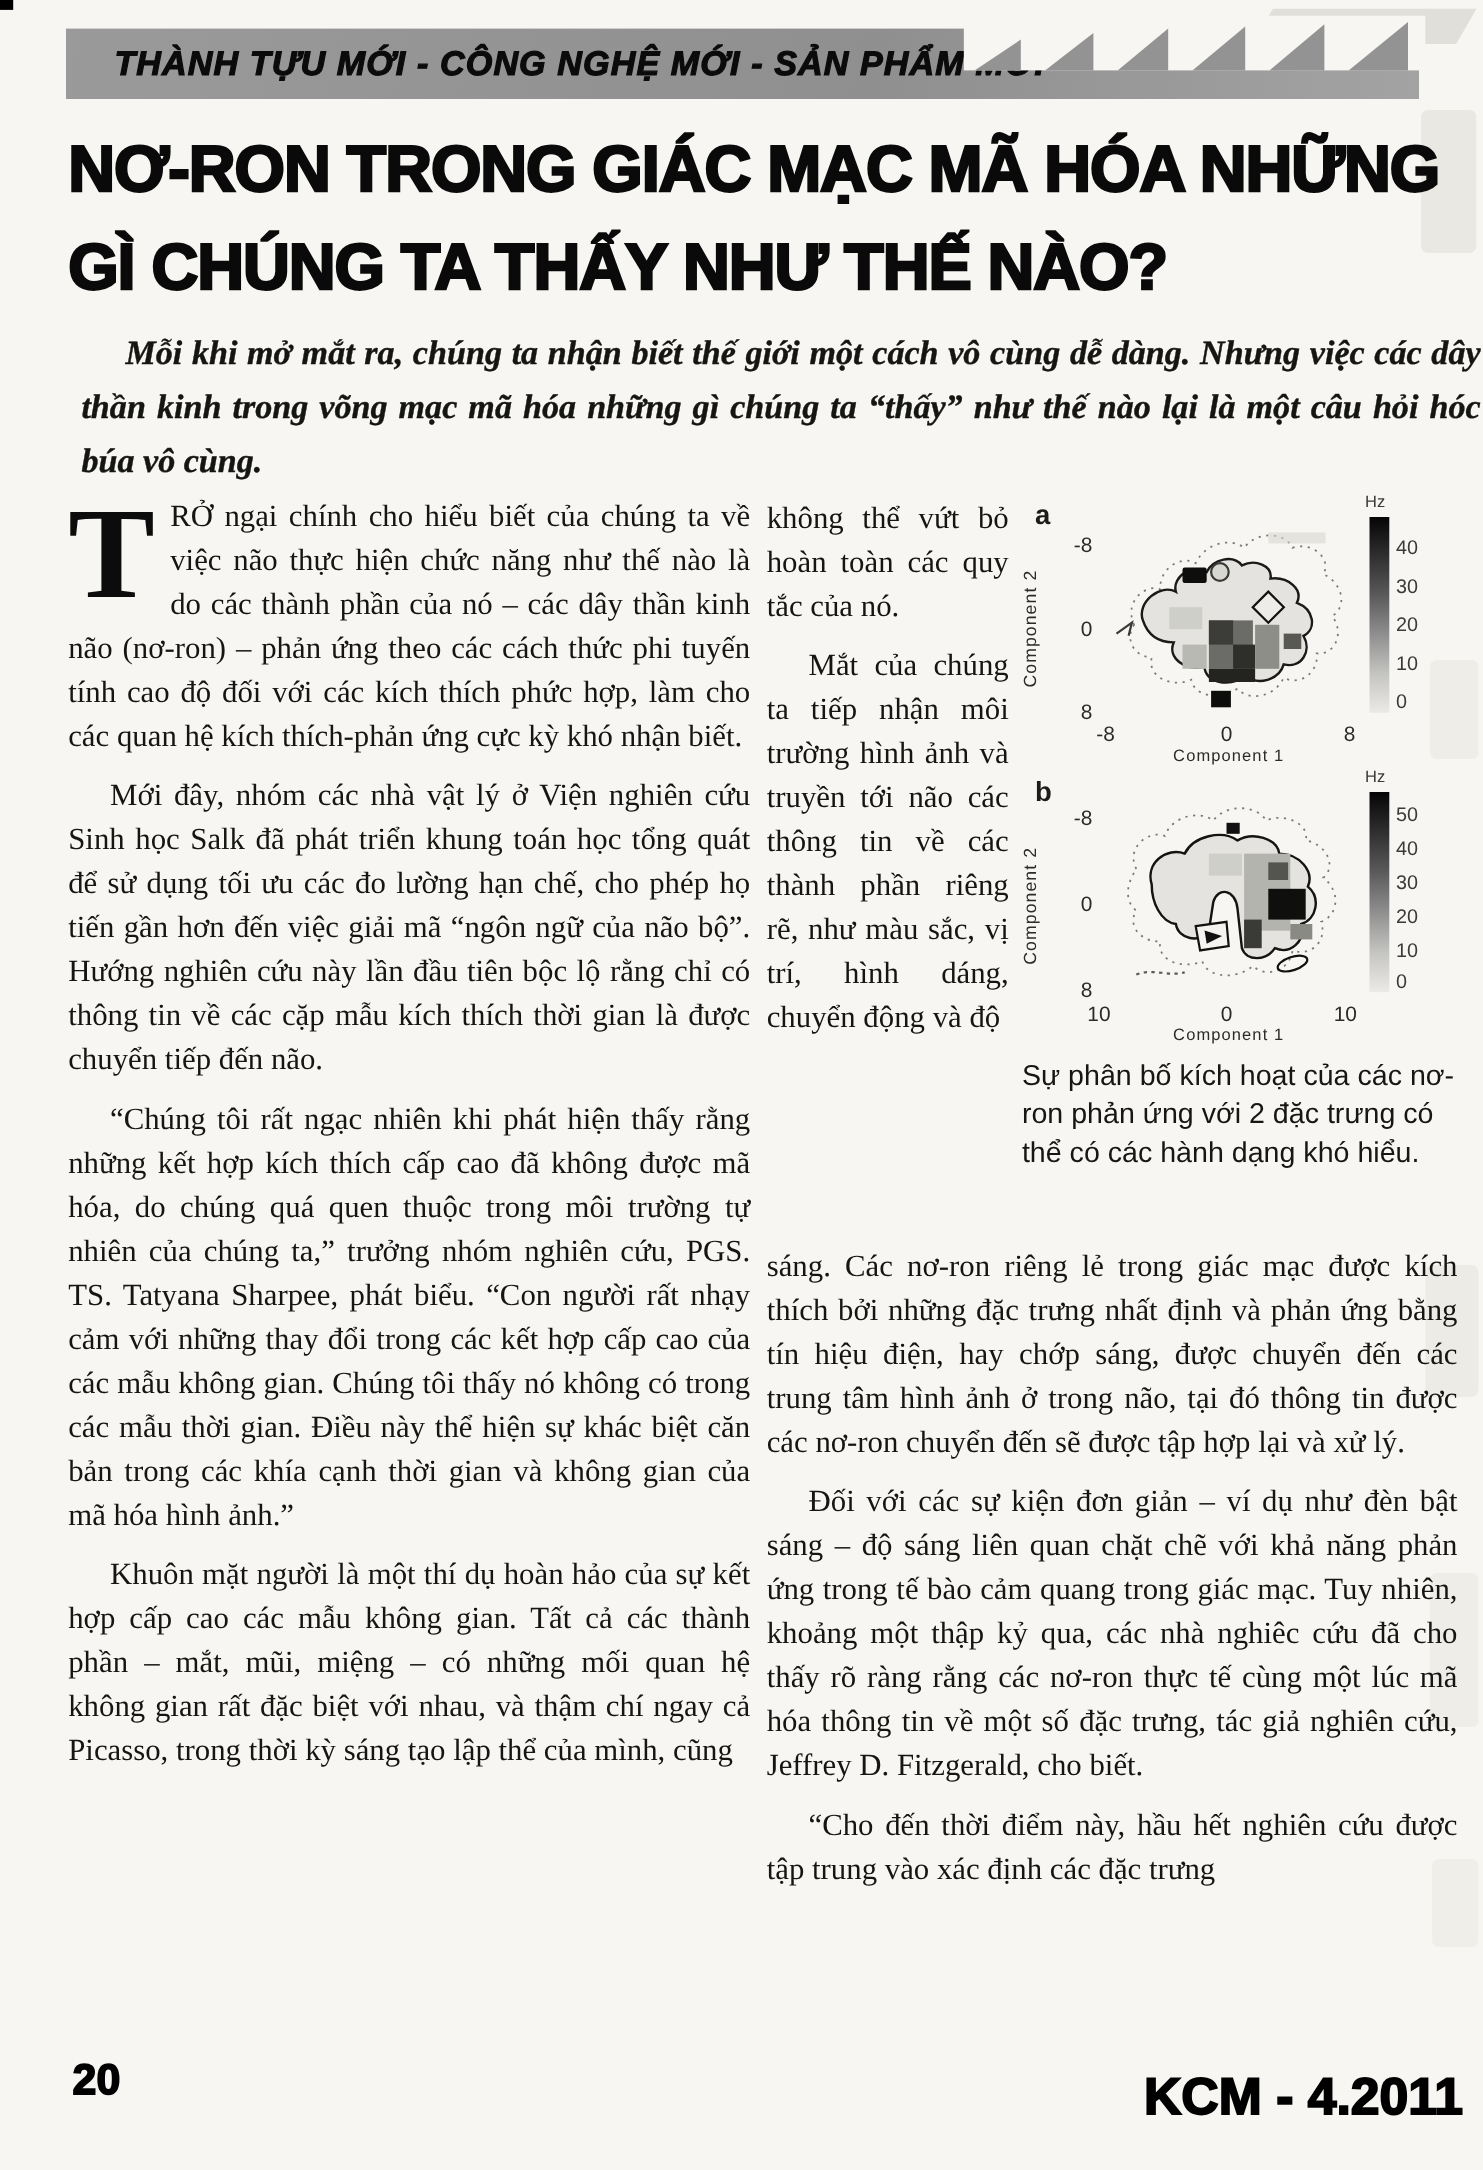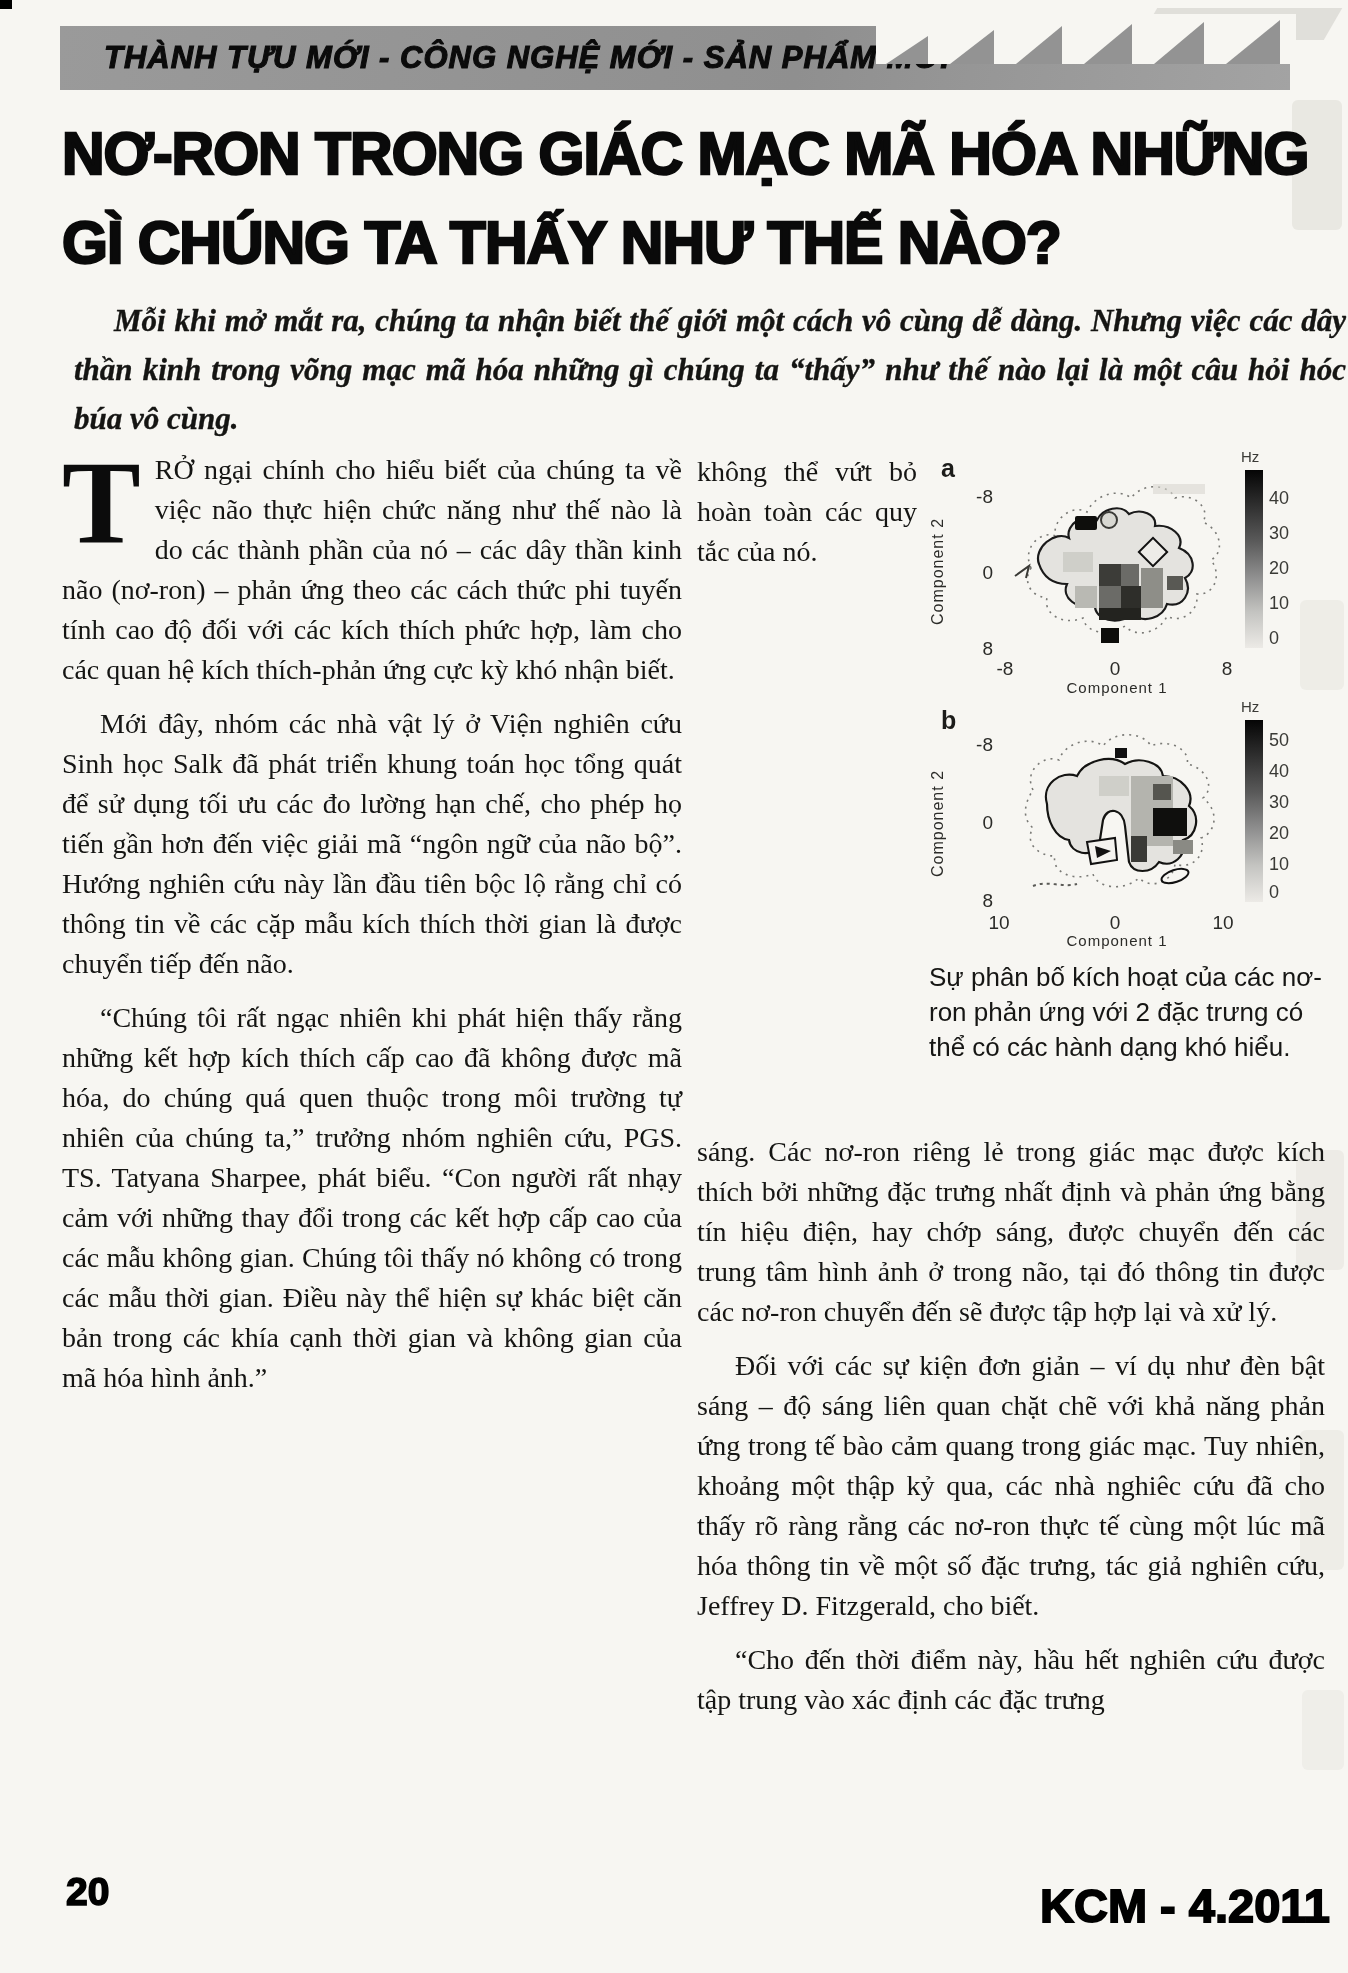--- a/index.html
+++ b/index.html
@@ -100,24 +100,26 @@
   <div>NƠ-RON TRONG GIÁC MẠC MÃ HÓA NHỮNG</div>
   <div>GÌ CHÚNG TA THẤY NHƯ THẾ NÀO?</div>
 </div>
 
 <div class="abs lead">Mỗi khi mở mắt ra, chúng ta nhận biết thế giới một cách vô cùng dễ dàng. Nhưng việc các dây thần kinh trong võng mạc mã hóa những gì chúng ta “thấy” như thế nào lại là một câu hỏi hóc búa vô cùng.</div>
 
 <div class="abs bodytext col-left">
   <p class="noindent"><span class="dropcap">T</span><span>RỞ ngại chính cho hiểu biết của chúng ta về việc não thực hiện chức năng như thế nào là do các thành phần của nó – các dây thần kinh não (nơ-ron) – phản ứng theo các cách thức phi tuyến tính cao độ đối với các kích thích phức hợp, làm cho các quan hệ kích thích-phản ứng cực kỳ khó nhận biết.</span></p>
   <p>Mới đây, nhóm các nhà vật lý ở Viện nghiên cứu Sinh học Salk đã phát triển khung toán học tổng quát để sử dụng tối ưu các đo lường hạn chế, cho phép họ tiến gần hơn đến việc giải mã “ngôn ngữ của não bộ”. Hướng nghiên cứu này lần đầu tiên bộc lộ rằng chỉ có thông tin về các cặp mẫu kích thích thời gian là được chuyển tiếp đến não.</p>
   <p>“Chúng tôi rất ngạc nhiên khi phát hiện thấy rằng những kết hợp kích thích cấp cao đã không được mã hóa, do chúng quá quen thuộc trong môi trường tự nhiên của chúng ta,” trưởng nhóm nghiên cứu, PGS. TS. Tatyana Sharpee, phát biểu. “Con người rất nhạy cảm với những thay đổi trong các kết hợp cấp cao của các mẫu không gian. Chúng tôi thấy nó không có trong các mẫu thời gian. Điều này thể hiện sự khác biệt căn bản trong các khía cạnh thời gian và không gian của mã hóa hình ảnh.”</p>
+  <p>Khuôn mặt người là một thí dụ hoàn hảo của sự kết hợp cấp cao các mẫu không gian. Tất cả các thành phần – mắt, mũi, miệng – có những mối quan hệ không gian rất đặc biệt với nhau, và thậm chí ngay cả Picasso, trong thời kỳ sáng tạo lập thể của mình, cũng</p>
 </div>
 
 <div class="abs bodytext col-mid">
   <p class="noindent">không thể vứt bỏ hoàn toàn các quy tắc của nó.</p>
+  <p>Mắt của chúng ta tiếp nhận môi trường hình ảnh và truyền tới não các thông tin về các thành phần riêng rẽ, như màu sắc, vị trí, hình dáng, chuyển động và độ</p>
 </div>
 
 <div class="abs figure">
 
   <div class="panel">
     <span class="plabel">a</span>
     <span class="ylab">Component 2</span>
     <span class="tick ytick" style="left:34px;top:40px;">-8</span>
     <span class="tick ytick" style="left:34px;top:116px;">0</span>
     <span class="tick ytick" style="left:34px;top:192px;">8</span>

